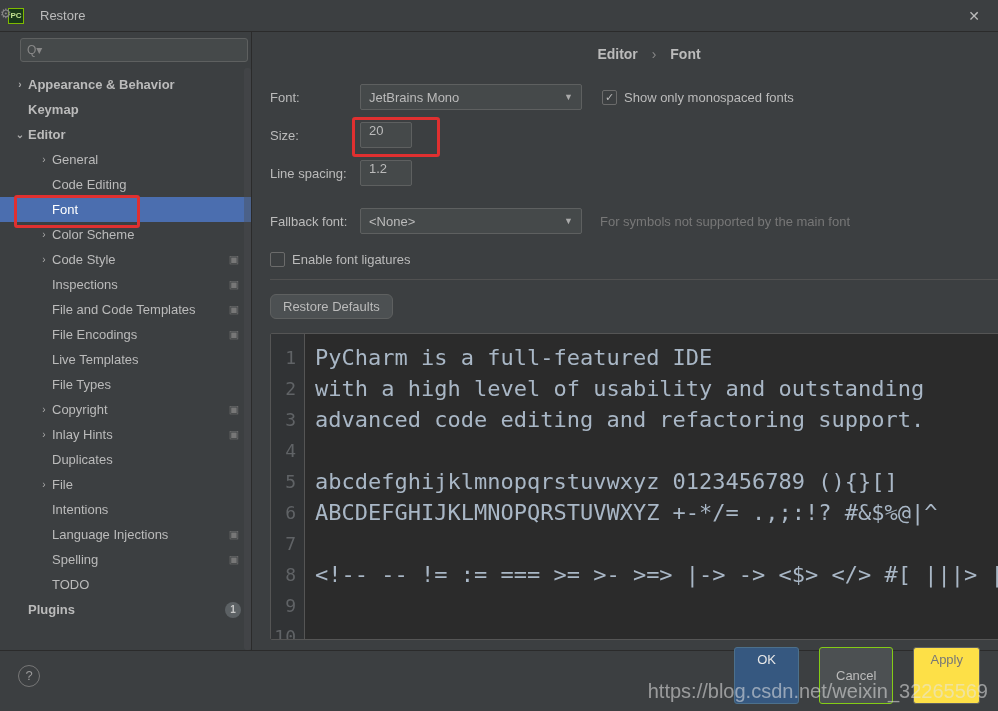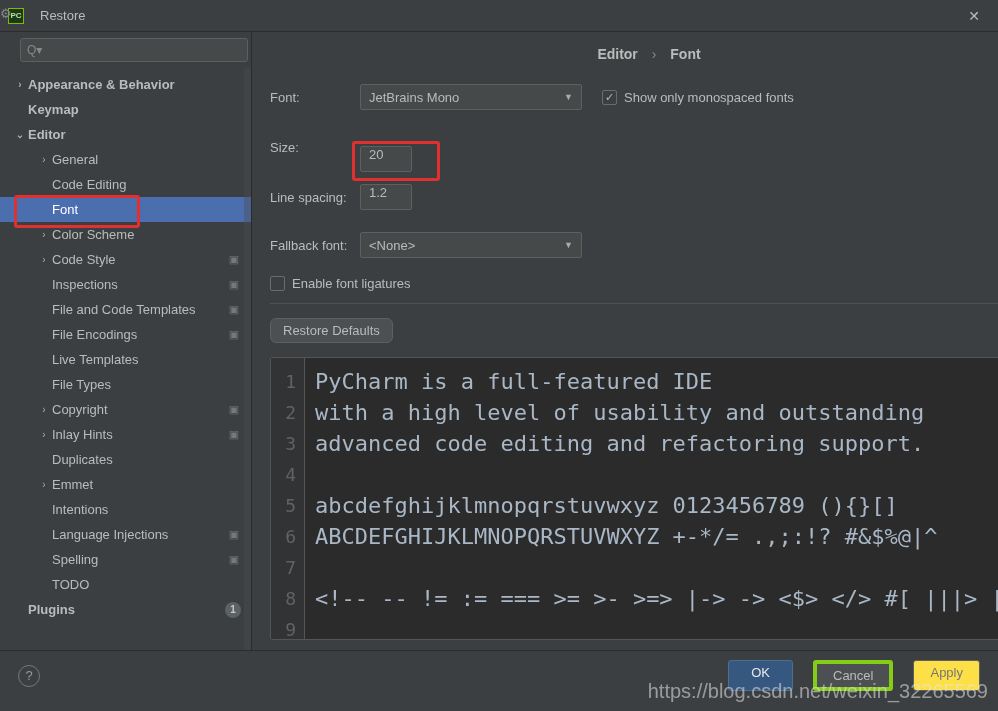--- a/index.html
+++ b/index.html
@@ -161,21 +161,21 @@
 }
 .combo .arrow { margin-left: auto; color: #aaa; font-size: 9px; }
 .txt-in {
   width: 52px; height: 26px;
   background: #45494a;
   border: 1px solid #5e6060;
   border-radius: 2px;
   padding: 0 8px;
   color: #bbbbbb;
 }
-.size-wrap { position: relative; margin-top: 24px; }
+.size-wrap { position: relative; }
 .size-wrap::after {
   content: "";
   position: absolute;
   left: -8px; top: -5px;
   width: 82px; height: 34px;
   border: 3px solid #e03030;
   border-radius: 3px;
   pointer-events: none;
 }
 .checkbox {
@@ -252,23 +252,23 @@
 .footer-btns { margin-left: auto; display: flex; gap: 20px; }
 .btn-primary {
   background: #365880;
   border: 1px solid #4c708c;
   color: #e8e8e8;
   padding: 4px 22px;
   border-radius: 3px;
 }
 .btn-flat {
   background: #4c5052;
-  border: 4px solid #84cc16;
-  color: #bbbbbb;
-  padding: 4px 16px;
+  border: 1px solid #84cc16;
+  color: #bbbbbb;
+  padding: 20px 16px;
   border-radius: 3px;
 }
 .btn-disabled {
   background: #fde047;
   border: 1px solid #5e6060;
   color: #777;
   padding: 4px 16px;
   border-radius: 3px;
 }
 .watermark {
@@ -359,21 +359,21 @@
       <div class="tree-item lvl1e">
           <span class="expander">›</span>
           <span class="label">Inlay Hints</span>
           <span class="sep-icon">▣</span>
         </div>
       <div class="tree-item lvl2">
           <span class="label">Duplicates</span>
         </div>
       <div class="tree-item lvl1e">
           <span class="expander">›</span>
-          <span class="label">Emmet</span>
+          <span class="label">File</span>
         </div>
       <div class="tree-item lvl2">
           <span class="label">Intentions</span>
         </div>
       <div class="tree-item lvl2">
           <span class="label">Language Injections</span>
           <span class="sep-icon">▣</span>
         </div>
       <div class="tree-item lvl2">
           <span class="label">Spelling</span>
@@ -423,20 +423,21 @@
     </div>
 
     <div style="height:10px"></div>
 
     <div class="form-row">
       <span class="flabel">Fallback font:</span>
       <div class="combo">
         <span>&lt;None&gt;</span>
         <span class="arrow">▼</span>
       </div>
+      <span class="hint">For symbols not supported by the main font</span>
     </div>
 
     <div style="height:6px"></div>
     <label class="checkbox" style="margin-left:0">
       <span class="box"></span>
       <span>Enable font ligatures</span>
     </label>
 
     <div class="divider"></div>
 

